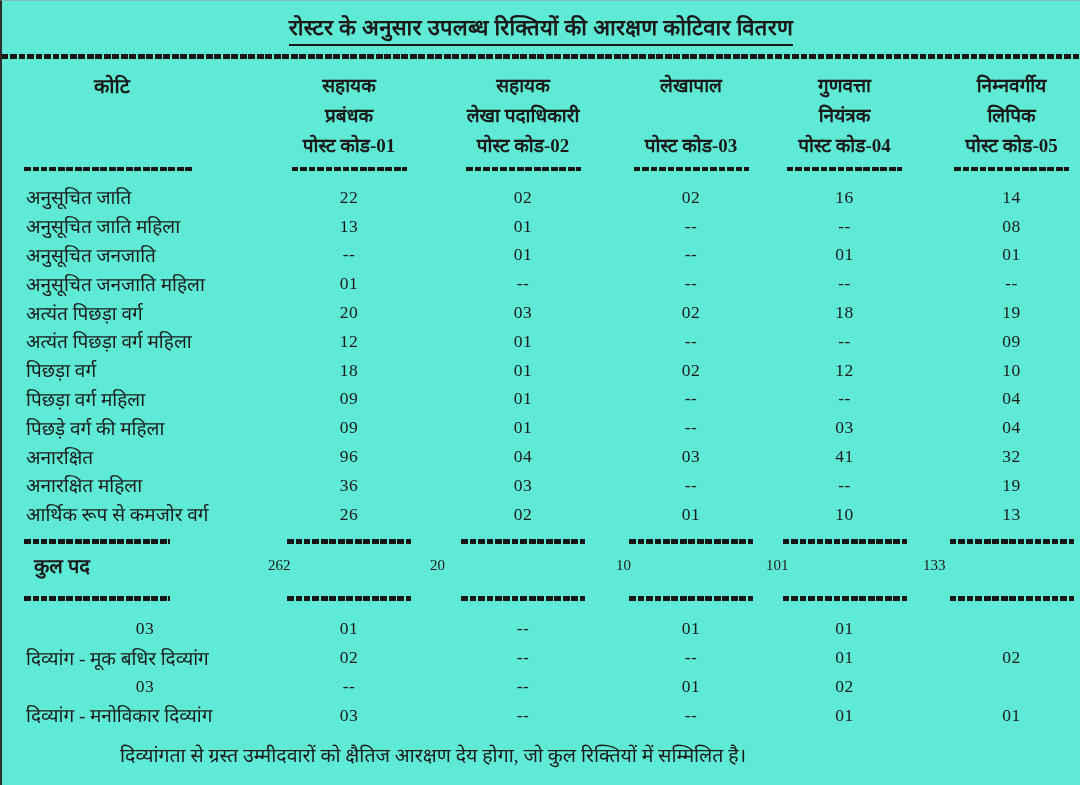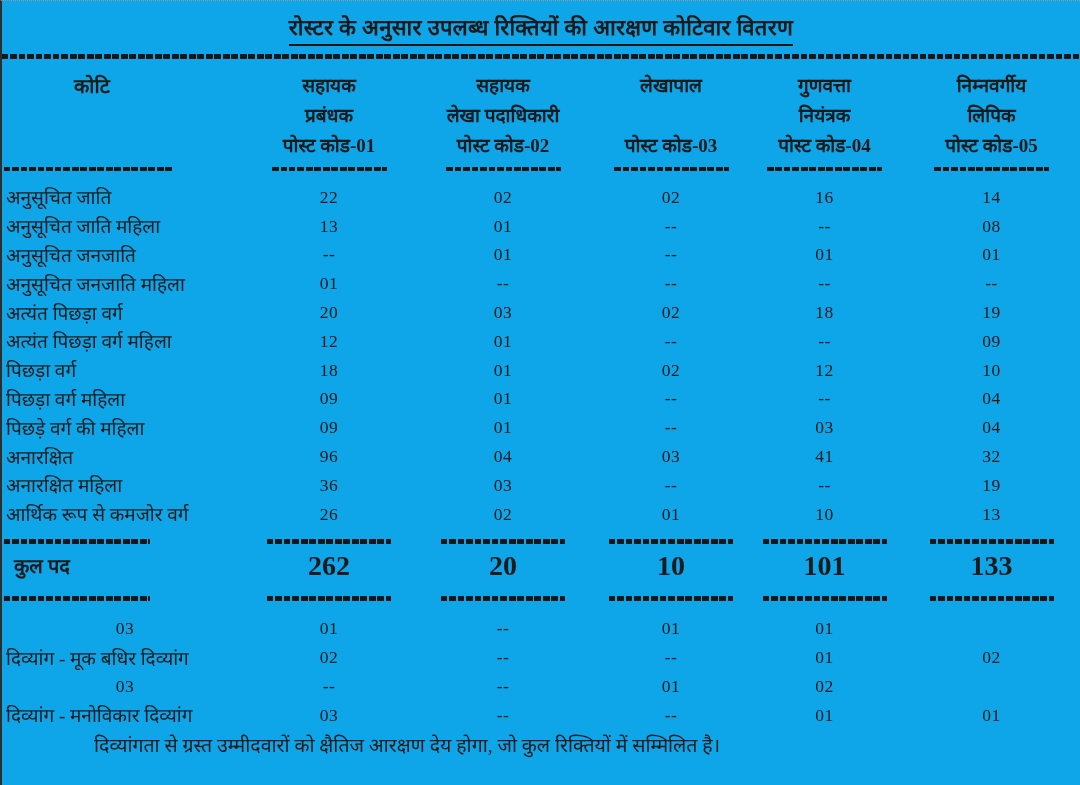--- a/index.html
+++ b/index.html
@@ -3,42 +3,42 @@
 <meta charset="utf-8">
 <style>
   * { margin: 0; padding: 0; box-sizing: border-box; }
   html, body { background: #e9e9e9; }
   body { font-family: "Liberation Serif", "DejaVu Serif", serif; }
 
   .page {
     position: relative;
     width: 1080px;
     height: 785px;
-    background: #0ea5e9;
+    background: #5eead4;
     color: #1a1a1a;
     border-left: 2px solid #2e2e2e;
     border-top: 1px dotted #9a9a9a;
     overflow: hidden;
     --cols: 246px 162px 186px 150px 157px 177px;
   }
 
   .title-wrap { text-align: center; padding-top: 10px; height: 50px; }
   .page-title {
     display: inline-block;
     font-weight: bold;
     font-size: 22px;
     letter-spacing: 0.3px;
     border-bottom: 2.5px solid #161616;
     padding-bottom: 3px;
   }
 
   .dash { background: repeating-linear-gradient(90deg, #161616 0 6.5px, transparent 6.5px 8.5px); }
   .top-rule { height: 5px; width: 100%; margin-top: 3px; }
 
-  .grid-row { display: grid; grid-template-columns: var(--cols); align-items: center; }
+  .grid-row { display: grid; grid-template-columns: var(--cols); align-items: center; margin-left: 20px; }
 
   .header-row { padding-top: 12px; align-items: start; }
   .category-header {
     font-weight: bold; font-size: 20px;
     padding-left: 72px; line-height: 30px;
   }
   .header-col { text-align: center; font-weight: bold; font-size: 19px; }
   .header-line { height: 30px; line-height: 30px; display: block; }
 
   .ruling-row { margin-top: 6px; }
@@ -50,27 +50,27 @@
   .sep-row .dash-col { height: 5px; width: 124px; }
   .sep-row.below-total { margin-top: 8px; }
 
   .rows-block { margin-top: 12px; }
   .data-row { height: 28.8px; }
   .row-label { font-size: 19px; padding-left: 4px; white-space: nowrap; }
   .cell-value { text-align: center; font-size: 17.5px; letter-spacing: 0.5px; }
 
   .total-row { height: 44px; }
   .total-label { font-weight: bold; font-size: 20px; padding-left: 12px; }
-  .total-value { text-align: center; font-weight: bold; font-size: 28px; }
+  .total-value { text-align: left; font-weight: normal; font-size: 15px; }
 
   .divyang-block { margin-top: 14px; }
 
   .footnote {
-    margin-top: 1px;
-    padding-left: 92px;
+    margin-top: 11px;
+    padding-left: 118px;
     font-size: 19.5px;
   }
 </style>
 </head>
 <body>
 
 <div class="page">
 
   <div class="title-wrap">
     <span class="page-title">रोस्टर के अनुसार उपलब्ध रिक्तियों की आरक्षण कोटिवार वितरण</span>

